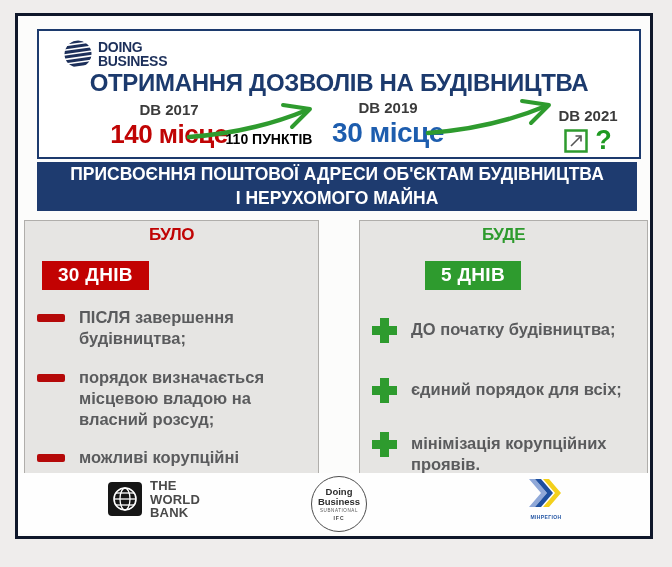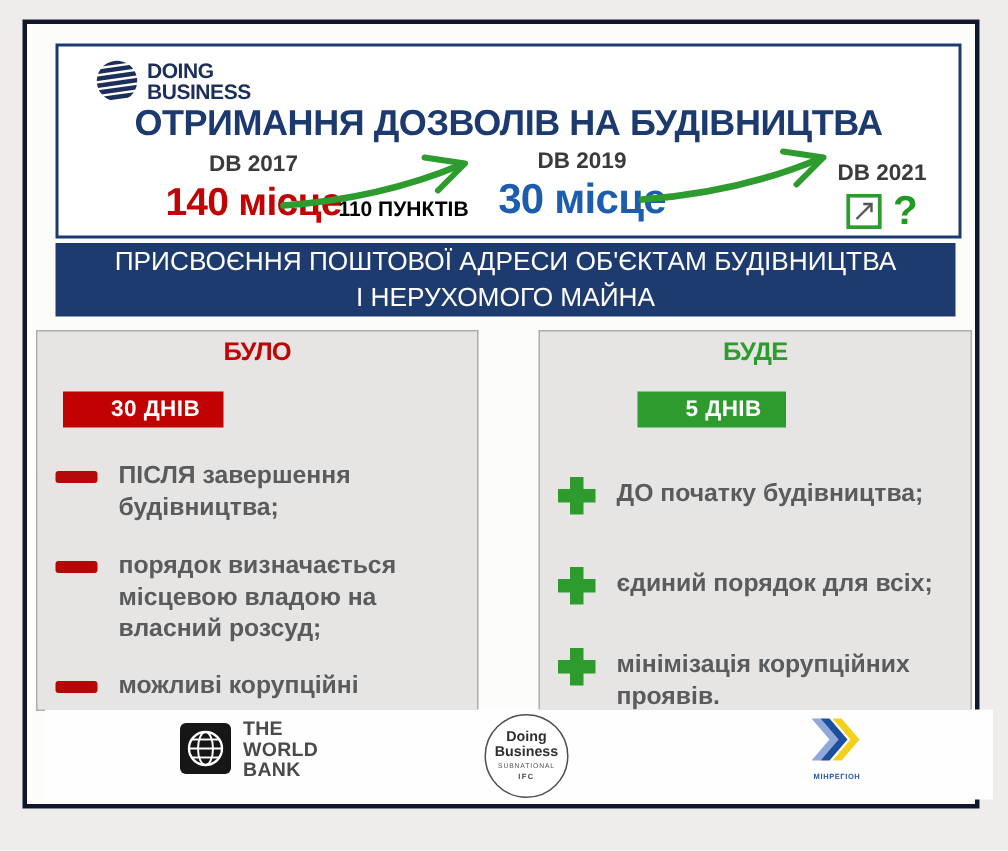--- a/index.html
+++ b/index.html
@@ -39,57 +39,57 @@
   .col-2020{left:499px;top:76px;width:100px;}
   .q-row{display:flex;justify-content:center;align-items:center;gap:7px;margin-top:3px;}
   .q-mark{color:#1f9a22;font-size:27px;font-weight:bold;line-height:1;}
   .arrow1{left:147px;top:68px;}
   .arrow2{left:386px;top:64px;}
 
   
   .banner{
     left:19px;top:146px;width:600px;height:49px;
     background:#1e3b6f;color:#ffffff;text-align:center;
-    font-weight:normal;font-size:17.5px;line-height:1.32;
+    font-weight:bold;font-size:17.5px;line-height:1.32;
     display:flex;flex-direction:column;justify-content:center;
   }
 
   
   .panel{
     top:204px;height:252px;background:#e6e5e3;border:1px solid #b0aeab;
   }
   .panel-left{left:6px;width:293px;}
   .panel-right{left:341px;width:287px;}
   .panel-title{left:0;right:0;top:4px;text-align:center;font-size:17px;font-weight:bold;letter-spacing:-0.5px;}
   .t-red{color:#c00404;}
   .t-green{color:#2e9b2e;}
   .badge{
-    left:17px;top:40px;padding:3px 16px 4px 32px;
-    color:#ffffff;font-size:15px;font-weight:bold;letter-spacing:0.3px;
+    left:17px;top:40px;padding:3px 16px 4px 16px;
+    color:#ffffff;font-size:19px;font-weight:bold;letter-spacing:0.3px;
   }
   .b-red{background:#c20202;}
   .b-green{background:#2e9b2e;margin-left:48px;}
   .item{display:flex;align-items:flex-start;left:12px;}
   .item .txt{font-size:16.5px;font-weight:bold;color:#5a5b5d;line-height:1.28;}
   .dash{width:28px;height:8px;background:#b50909;border-radius:2px;margin:7px 14px 0 0;flex:0 0 auto;}
   .plus{
     width:25px;height:25px;margin:-1px 14px 0 0;flex:0 0 auto;
     background:
       linear-gradient(#2e9b2e,#2e9b2e) center/100% 9px no-repeat,
       linear-gradient(#2e9b2e,#2e9b2e) center/9px 100% no-repeat;
   }
   .pl-item1{top:86px;width:265px;}
   .pl-item2{top:146px;width:265px;justify-content:flex-end;}
   .pl-item3{top:226px;width:265px;}
   .pr-item1{top:98px;width:260px;}
   .pr-item2{top:158px;width:260px;}
   .pr-item3{top:212px;width:245px;}
 
   
-  .footer{left:0;top:457px;width:632px;height:60px;background:#fefefe;margin-left:12px;}
+  .footer{left:0;top:457px;width:632px;height:60px;background:#fefefe;}
   .wb-logo{left:90px;top:6px;display:flex;align-items:center;gap:8px;}
   .wb-text{color:#4a4a4a;font-weight:bold;font-size:13px;line-height:1.05;letter-spacing:0.2px;}
   .dbsub{left:293px;top:3px;width:54px;height:54px;border:1.5px solid #4e4e4e;border-radius:50%;
     display:flex;flex-direction:column;align-items:center;justify-content:center;background:#fff;}
   .dbsub .l1,.dbsub .l2{font-size:9.5px;font-weight:bold;color:#2e2e2e;line-height:1.05;}
   .dbsub .l3{font-size:4.5px;color:#555;letter-spacing:0.6px;margin-top:1px;}
   .dbsub .marks{font-size:5px;color:#444;font-weight:bold;margin-top:1.5px;letter-spacing:1px;}
   .minregion{left:498px;top:4px;width:60px;text-align:center;}
   .minregion .mr-label{font-size:5px;font-weight:bold;color:#2456a4;letter-spacing:0.4px;margin-top:1px;}
 </style>

